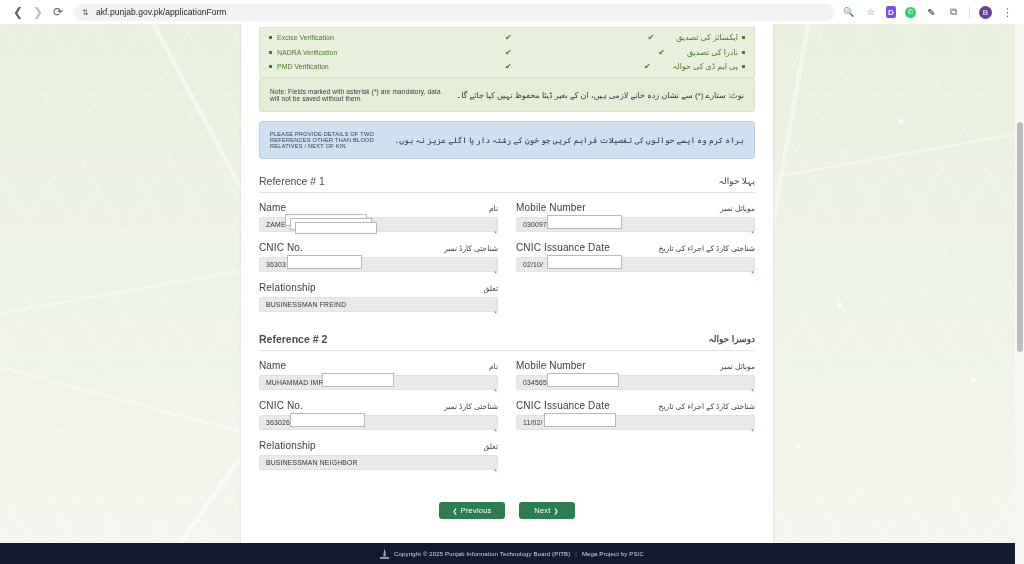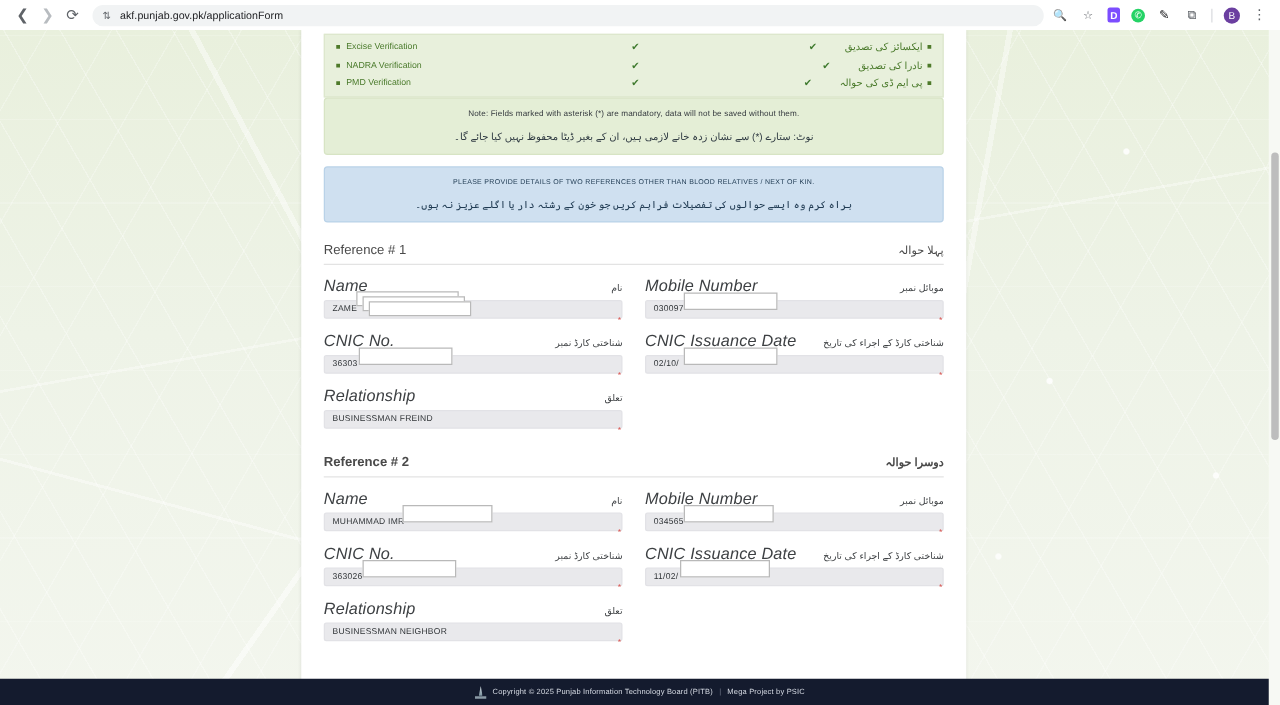--- a/index.html
+++ b/index.html
@@ -115,41 +115,40 @@
     flex-direction: column;
     gap: 5.5px;
   }
   .verify-row { display: flex; align-items: center; font-size: 7px; color: #33691e; }
   .v-en { display: flex; align-items: center; gap: 5px; width: 210px; }
   .v-bullet { width: 3px; height: 3px; background: #4e7a2a; border-radius: 0; flex: 0 0 auto; }
   .v-label { color: #4a7a2b; font-size: 7px; }
   .v-tick { color: #3f7a2e; font-size: 8px; margin-left: 26px; }
   .v-spacer { flex: 1 1 auto; }
   .v-tick-ur { color: #3f7a2e; font-size: 8px; margin-right: 22px; }
-  .v-ur { color: #4a7a2b; font-size: 8px; direction: rtl; white-space: nowrap; }
+  .v-ur { color: #4a7a2b; font-size: 8px; direction: rtl; white-space: nowrap; font-family: Liberation Serif, serif; }
   .v-ur-bullet { width: 3px; height: 3px; background: #4e7a2a; display: inline-block; vertical-align: middle; margin-left: 4px; }
 
   
   .section-head {
     display: flex; justify-content: space-between; align-items: baseline;
     padding: 14px 0 6px 0;
     border-bottom: 1px dashed #cfcfcf;
     margin-bottom: 11px;
   }
   .section-title { font-size: 11.5px; color: #4a4a4a; font-weight: normal; letter-spacing: .1px; }
   .section-title-ur { font-size: 10px; color: #4a4a4a; direction: rtl; }
 
   
   .notice {
     border-radius: 3px;
     padding: 9px 10px;
     display: flex; align-items: center; justify-content: space-between;
     gap: 10px;
     margin-bottom: 9px;
-    flex-direction: column;
   }
   .notice-green { background: #e4eed6; border: 1px solid #d7e4c4; }
   .notice-blue { background: #cfe0f0; border: 1px solid #b9d2e8; }
   .notice-en { font-size: 6.5px; color: #33383d; letter-spacing: .12px; }
   .notice-blue .notice-en { font-size: 5.6px; color: #1f3a52; letter-spacing: .25px; }
   .notice-ur { font-size: 8px; color: #2f3a42; direction: rtl; white-space: nowrap; }
   .notice-blue .notice-ur { color: #1f3a52; }
 
   
   .ref-head {
@@ -161,21 +160,21 @@
   .ref-title { font-size: 10.5px; color: #4a4a4a; }
   .ref-title-ur { font-size: 9px; color: #4a4a4a; direction: rtl; }
 
   .row { display: flex; gap: 18px; margin-bottom: 10px; }
   .field { flex: 1 1 0; min-width: 0; position: relative; }
   .field.half { flex: 0 0 calc(50% - 9px); }
   .field-labels {
     display: flex; justify-content: space-between; align-items: baseline;
     margin-bottom: 4px;
   }
-  .field-label { font-size: 13px; color: #3d4043; letter-spacing: .15px; font-style: italic; }
+  .field-label { font-size: 10px; color: #3d4043; letter-spacing: .15px; }
   .field-label-ur { font-size: 7.5px; color: #3d4043; direction: rtl; }
   .input {
     height: 15px;
     background: #e9e9ec;
     border: 1px solid #e2e2e6;
     border-radius: 2px;
     display: flex;
     align-items: center;
     padding: 0 6px;
     font-size: 6.8px;

